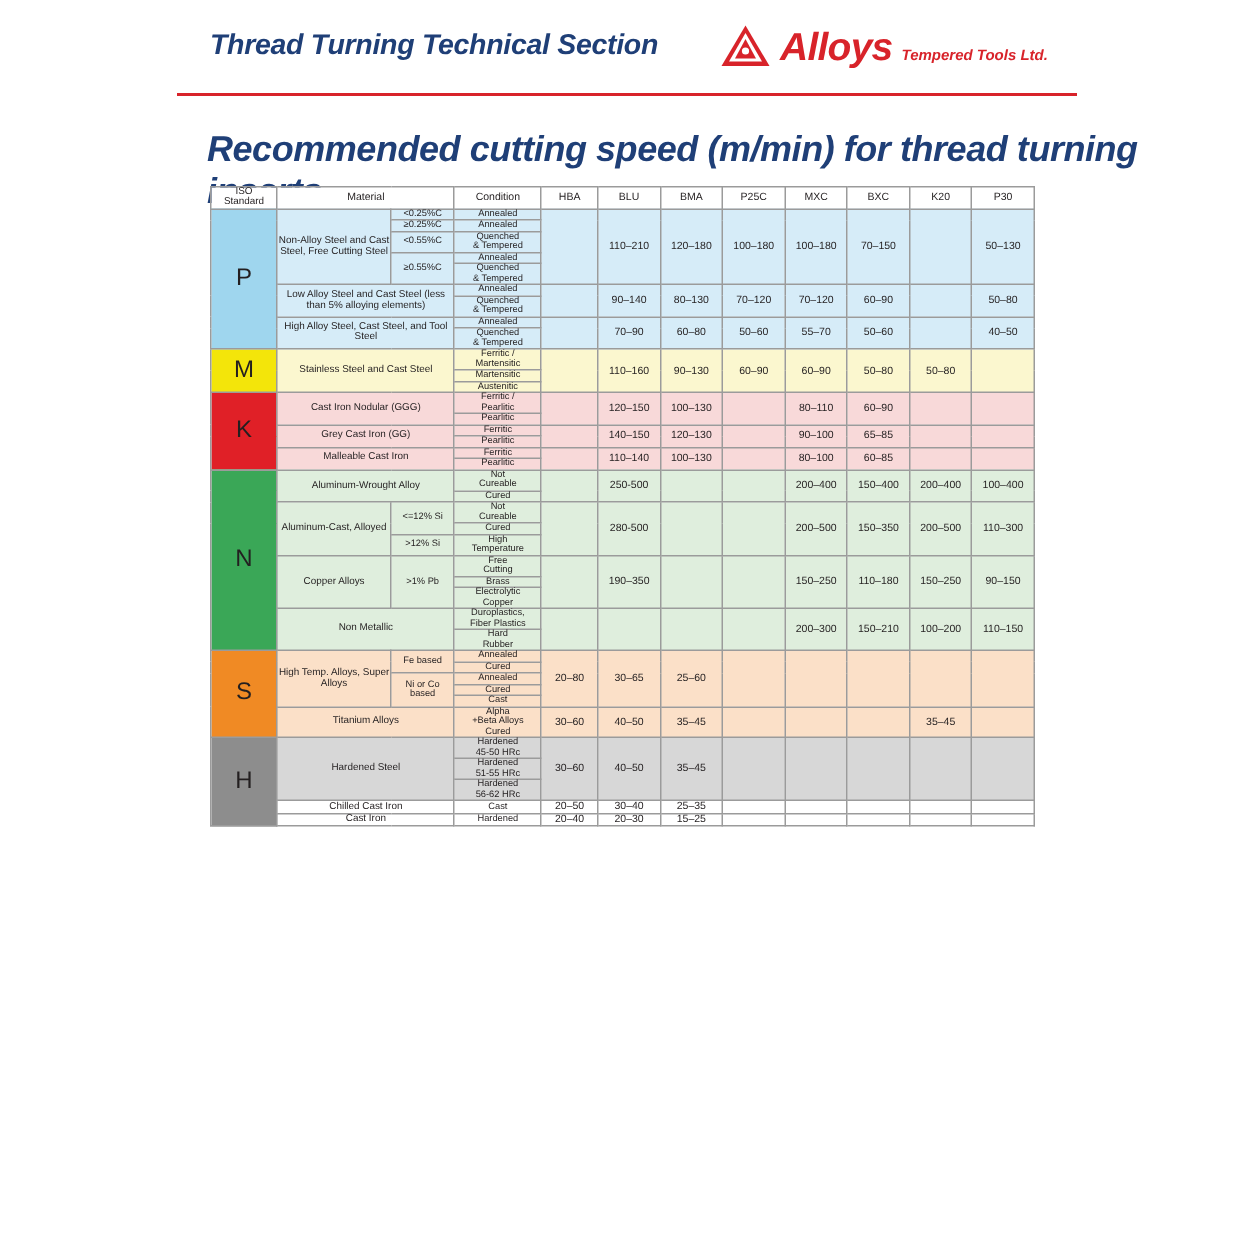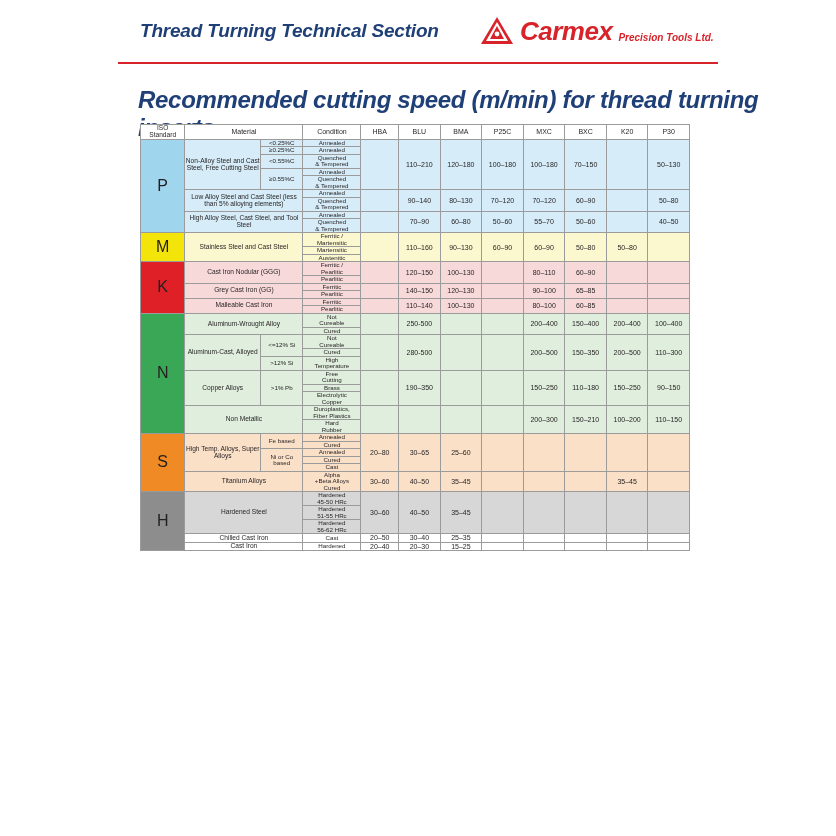--- a/index.html
+++ b/index.html
@@ -100,22 +100,22 @@
     <div class="header-title">Thread Turning Technical Section</div>
     <div class="brand">
       <span class="brand-mark">
         <svg width="34" height="30" viewBox="0 0 34 30">
           <polygon points="17,1 33,28 1,28" fill="#d8232a"></polygon>
           <polygon points="17,6 28,25 6,25" fill="#ffffff"></polygon>
           <polygon points="17,10 24,23 10,23" fill="#d8232a"></polygon>
           <circle cx="17" cy="18" r="2.4" fill="#ffffff"></circle>
         </svg>
       </span>
-      <span class="brand-name">Carmex</span>
-      <span class="brand-sub">Precision Tools Ltd.</span>
+      <span class="brand-name">Alloys</span>
+      <span class="brand-sub">Tempered Tools Ltd.</span>
     </div>
     <div class="rule"></div>
   </div>
 
   <div class="section-title">Recommended cutting speed (m/min) for thread turning inserts</div>
 
   <div class="tbl-wrap">
     <table class="spd">
       <colgroup>
         <col style="width:46px">

